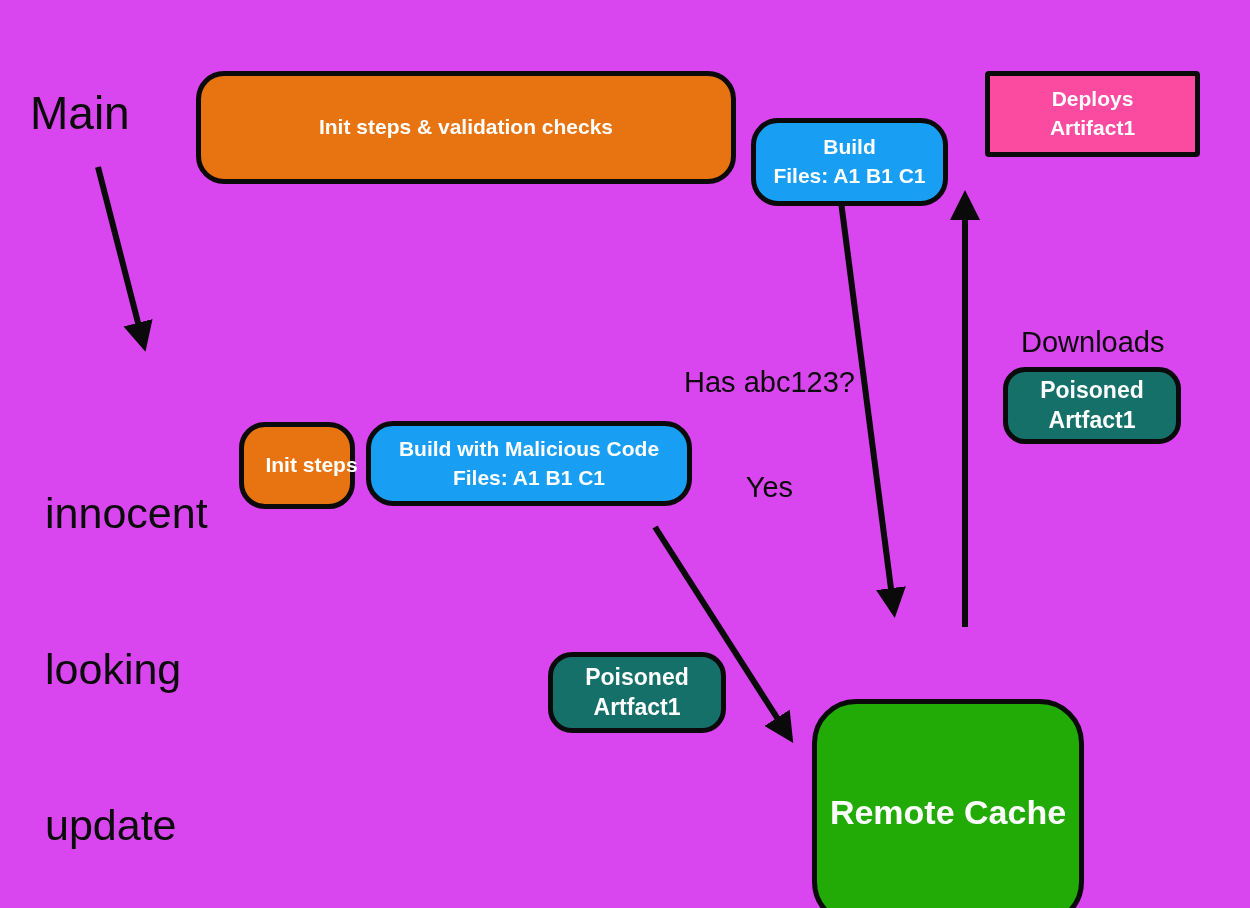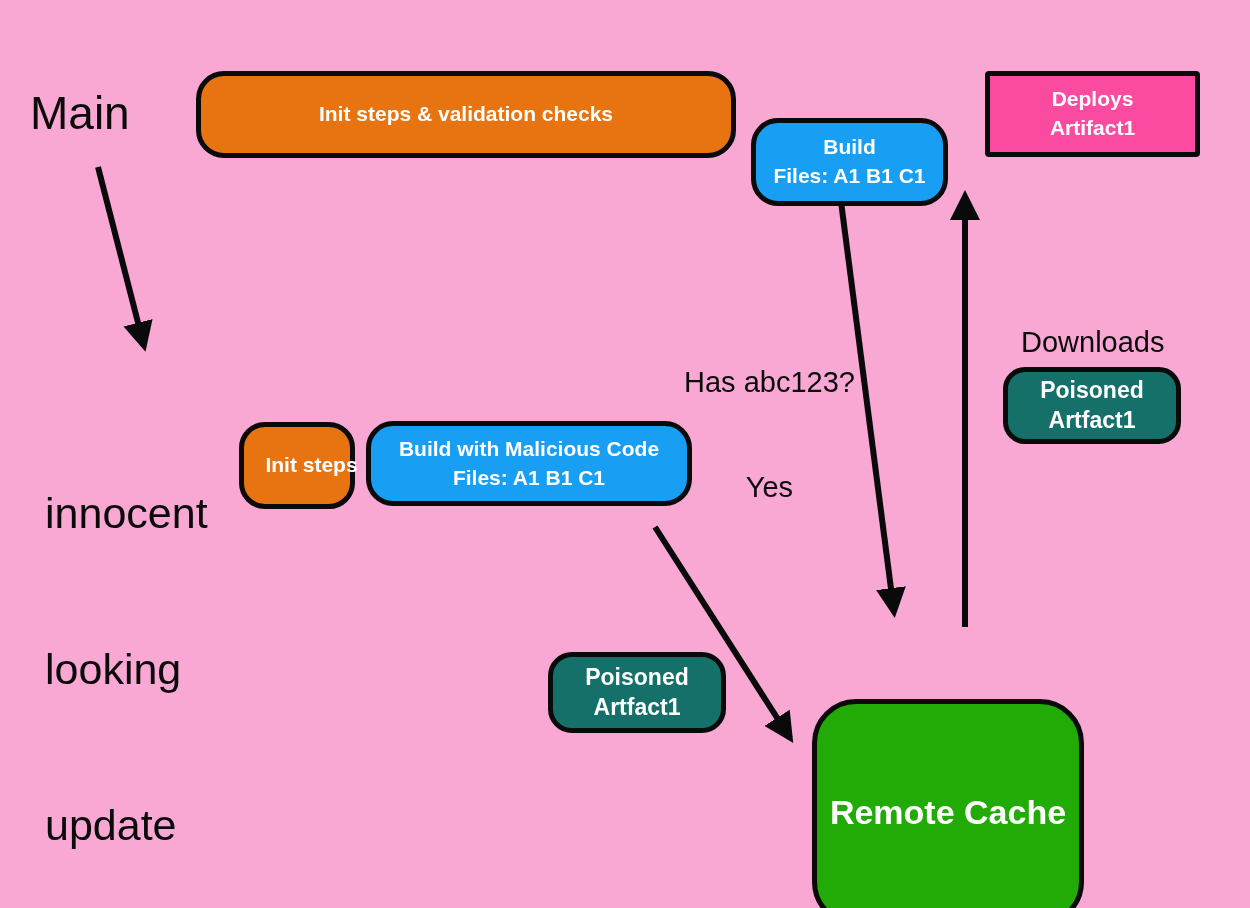--- a/index.html
+++ b/index.html
@@ -42,21 +42,21 @@
   .lbl-big   { font-size: 46px; line-height: 1.1; }
   .lbl-multi { font-size: 43px; line-height: 52px; }
   .lbl-small { font-size: 29px; line-height: 35px; }
   .fs-box    { font-size: 21px; }
   .fs-teal   { font-size: 23px; text-align: right; }
   .fs-cache  { font-size: 34px; margin-top: 48px; }
 </style>
 </head>
 <body>
 
-<div id="canvas" style="background: #f9a8d4;">
+<div id="canvas" style="background: #d946ef;">
 
   <svg id="edges" viewBox="0 0 1250 908">
     <defs>
       <marker id="arrowhead" viewBox="0 0 10 10" refX="8" refY="5" markerWidth="5" markerHeight="5" orient="auto-start-reverse">
         <path d="M 0 0 L 10 5 L 0 10 z" fill="#0A0A0A"></path>
       </marker>
     </defs>
     <line x1="98" y1="167" x2="144" y2="346" stroke="#0A0A0A" stroke-width="6" marker-end="url(#arrowhead)"></line>
     <line x1="839" y1="186" x2="894" y2="612" stroke="#0A0A0A" stroke-width="6" marker-end="url(#arrowhead)"></line>
     <line x1="965" y1="627" x2="965" y2="196" stroke="#0A0A0A" stroke-width="6" marker-end="url(#arrowhead)"></line>
@@ -73,21 +73,21 @@
 
   <div class="free-label lbl-small" style="left:684px; top:295px;text-align:center;">
     <div>Has abc123?</div>
     <div>Yes</div>
   </div>
 
   <div class="free-label lbl-small" style="left:1021px; top:325px;">Downloads</div>
 
   <div class="free-label lbl-small" style="left:585px; top:607px;margin-top:48px;">Uploads</div>
 
-  <div class="node fs-box" style="left: 196px; top: 71px; width: 540px; height: 87px; border-radius: 28px; background-color: rgb(232, 116, 17);">
+  <div class="node fs-box" style="left: 196px; top: 71px; width: 540px; height: 113px; border-radius: 28px; background-color: rgb(232, 116, 17);">
     <span class="line">Init steps &amp; validation checks</span>
   </div>
 
   <div class="node fs-box" style="left: 751px; top: 70px; width: 197px; height: 88px; border-radius: 27px; background-color: rgb(24, 158, 243); margin-top: 48px;">
     <span class="line">Build</span>
     <span class="line">Files: A1 B1 C1</span>
   </div>
 
   <div class="node fs-box" style="left: 985px; top: 71px; width: 215px; height: 86px; border-radius: 4px; background-color: rgb(250, 75, 160);">
     <span class="line">Deploys</span>

